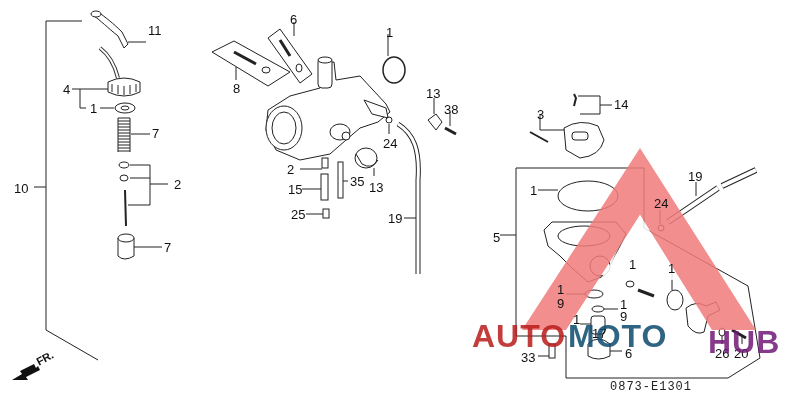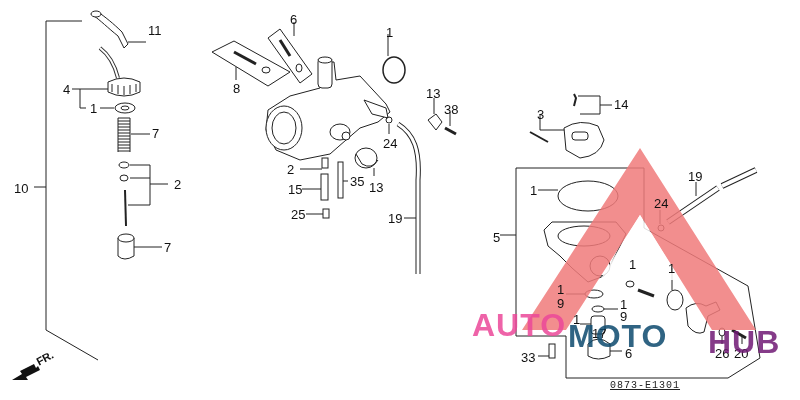--- a/index.html
+++ b/index.html
@@ -1,19 +1,19 @@
 <!DOCTYPE html>
 <html><head>
 <meta charset="utf-8">
 <style>
   html, body { margin:0; padding:0; background:#ffffff; }
   body { width:800px; height:400px; position:relative; overflow:hidden; font-family:"Liberation Sans", sans-serif; }
   #canvas { position:absolute; left:0; top:0; width:800px; height:400px; }
   .lbl { position:absolute; font-family:"Liberation Sans", sans-serif; font-size:13px; color:#111; line-height:1; white-space:nowrap; }
-  .code { position:absolute; font-family:"Liberation Mono", monospace; font-size:10px; color:#222; letter-spacing:1px;text-decoration:underline; }
+  .code { position:absolute; font-family:"Liberation Mono", monospace; font-size:12px; color:#222; letter-spacing:1px; }
   .fr { position:absolute; font-family:"Liberation Sans", sans-serif; font-weight:bold; font-size:11px; color:#111; transform:rotate(-28deg); }
   .wm-text { position:absolute; font-family:"Liberation Sans", sans-serif; font-weight:bold; font-size:32px; letter-spacing:1px; line-height:1; }
 </style>
 </head>
 <body>
 
 <svg id="canvas" width="800" height="400" viewBox="0 0 800 400" xmlns="http://www.w3.org/2000/svg">
   <g stroke="#222" stroke-width="1" fill="none">
 
     <g>
@@ -271,16 +271,16 @@
   <span class="lbl" style="left:625px;top:347px">6</span>
   <span class="lbl" style="left:521px;top:351px">33</span>
   <span class="lbl" style="left:715px;top:347px">26</span>
   <span class="lbl" style="left:734px;top:347px">20</span>
 </div>
 
 <span class="fr" style="left:36px;top:352px">FR.</span>
 <span class="code" style="left:610px;top:380px">0873-E1301</span>
 
 <div>
-  <span class="wm-text" style="left:472px;top:309px;color:#ec4899;opacity:0.85">AUTO</span>
+  <span class="wm-text" style="left:472px;top:320px;color:#b91c1c;opacity:0.85">AUTO</span>
   <span class="wm-text" style="left:568px;top:320px;color:#0c4a6e;opacity:0.85">MOTO</span>
   <span class="wm-text" style="left:708px;top:326px;color:#701a75;opacity:0.85">HUB</span>
 </div>
 
 </body></html>

